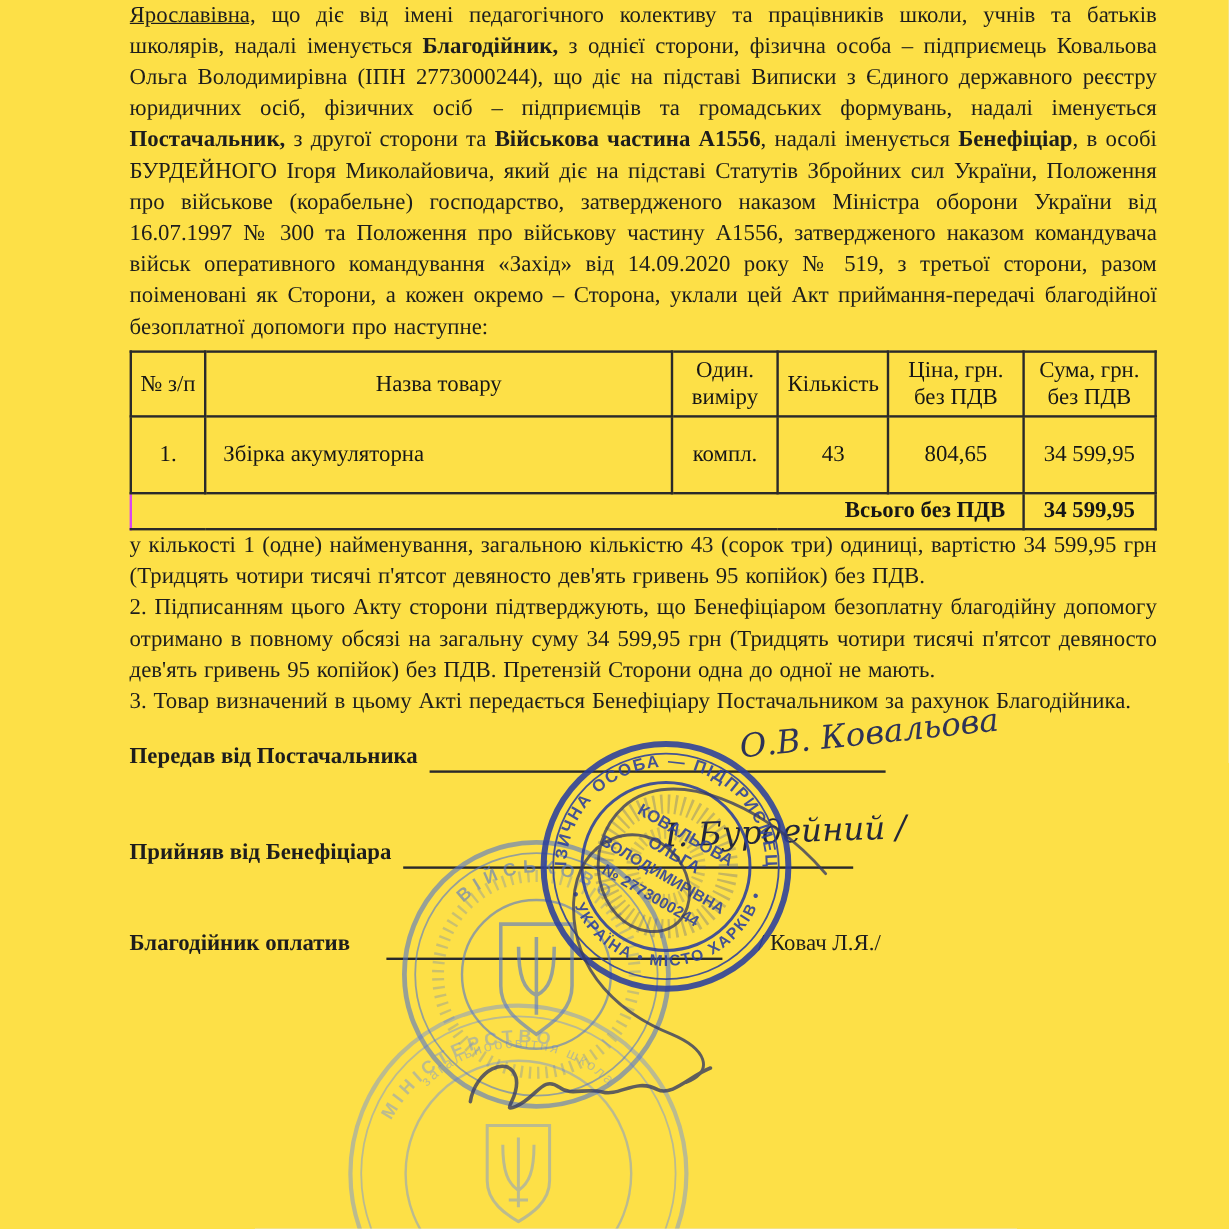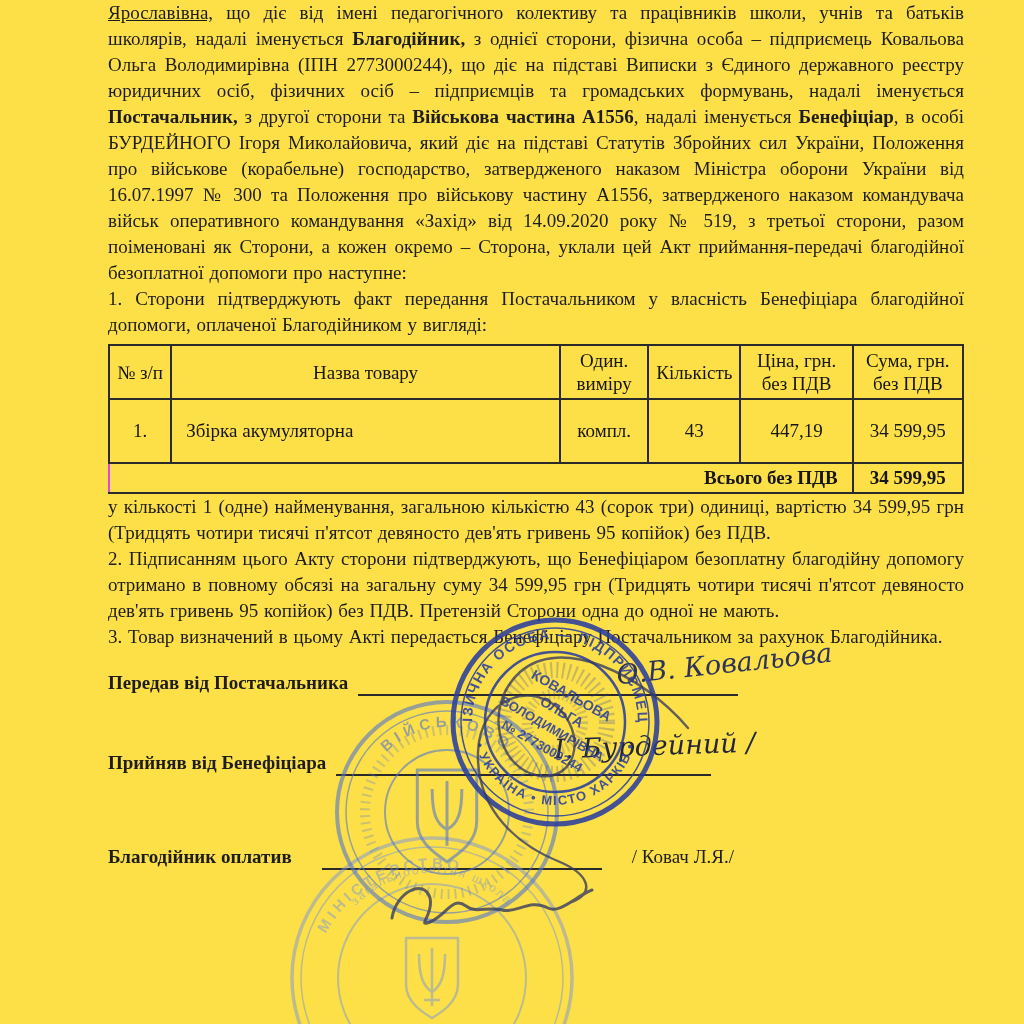--- a/index.html
+++ b/index.html
@@ -33,21 +33,20 @@
   .scribbles{position:absolute;left:0;top:0;pointer-events:none;}
 </style>
 </head>
 <body>
 
 <div class="page">
   <div class="content">
 
     <p class="doc top-clip"><span class="u">Ярославівна,</span><span> що діє від імені педагогічного колективу та працівників школи, учнів та батьків</span></p>
     <p class="doc"><span>школярів, надалі іменується </span><span style="font-weight: 700;">Благодійник,</span><span> з однієї сторони, фізична особа – підприємець Ковальова Ольга Володимирівна (ІПН 2773000244), що діє на підставі Виписки з Єдиного державного реєстру юридичних осіб, фізичних осіб – підприємців та громадських формувань, надалі іменується </span><span style="font-weight: 700;">Постачальник,</span><span> з другої сторони та </span><span style="font-weight: 700;">Військова частина А1556</span><span>, надалі іменується </span><span style="font-weight: 700;">Бенефіціар</span><span>, в особі БУРДЕЙНОГО Ігоря Миколайовича, який діє на підставі Статутів Збройних сил України, Положення про військове (корабельне) господарство, затвердженого наказом Міністра оборони України від 16.07.1997 № 300 та Положення про військову частину А1556, затвердженого наказом командувача військ оперативного командування «Захід» від 14.09.2020 року № 519, з третьої сторони, разом поіменовані як Сторони, а кожен окремо – Сторона, уклали цей Акт приймання-передачі благодійної безоплатної допомоги про наступне:</span></p>
-    <p class="doc">1. Сторони підтверджують факт передання Постачальником у власність Бенефіціара благодійної допомоги, оплаченої Благодійником у вигляді:</p>
 
     <table class="goods">
       <colgroup>
         <col style="width:62px">
           <col style="width:388px">
           <col style="width:88px">
         <col style="width:92px">
           <col style="width:112px">
           <col style="width:110px">
       </colgroup>
@@ -61,21 +60,21 @@
         <th>Ціна, грн.
 без ПДВ</th>
         <th>Сума, грн.
 без ПДВ</th>
       </tr>
       <tr>
         <td>1.</td>
         <td class="name">Збірка акумуляторна</td>
         <td>компл.</td>
         <td>43</td>
-        <td>447,19</td>
+        <td>804,65</td>
         <td>34 599,95</td>
       </tr>
       <tr class="total">
         <td class="total-label" colspan="5">Всього без ПДВ</td>
         <td>34 599,95</td>
       </tr>
     </tbody>
       </table>
 
     <p class="doc">у кількості 1 (одне) найменування, загальною кількістю 43 (сорок три) одиниці, вартістю 34 599,95 грн (Тридцять чотири тисячі п'ятсот девяносто дев'ять гривень 95 копійок) без ПДВ.</p>
@@ -89,21 +88,21 @@
       </span>
     </div>
 
     <div class="sig-row" style="margin-top:56px;">
       <span class="sig-label">Прийняв від Бенефіціара</span>
       <span class="sig-line" style="width:375px;">
         <span class="hand b">І. Бурдейний /</span>
       </span>
     </div>
 
-    <div class="sig-row" style="margin-top:70px;gap:20px;">
+    <div class="sig-row" style="margin-top:52px;gap:20px;">
       <span class="sig-label">Благодійник оплатив</span>
       <span class="sig-line" style="width:280px;"></span>
       <span class="sig-after">/ Ковач Л.Я./</span>
     </div>
   </div>
 
   <svg class="stamp" style="left:282px;top:828px;opacity:.5;" width="300" height="300" viewBox="0 0 300 300">
     <g fill="none" stroke="#7b96d8">
       <circle cx="150" cy="150" r="140" stroke-width="3.5"></circle>
       <circle cx="150" cy="150" r="131" stroke-width="1.5"></circle>

